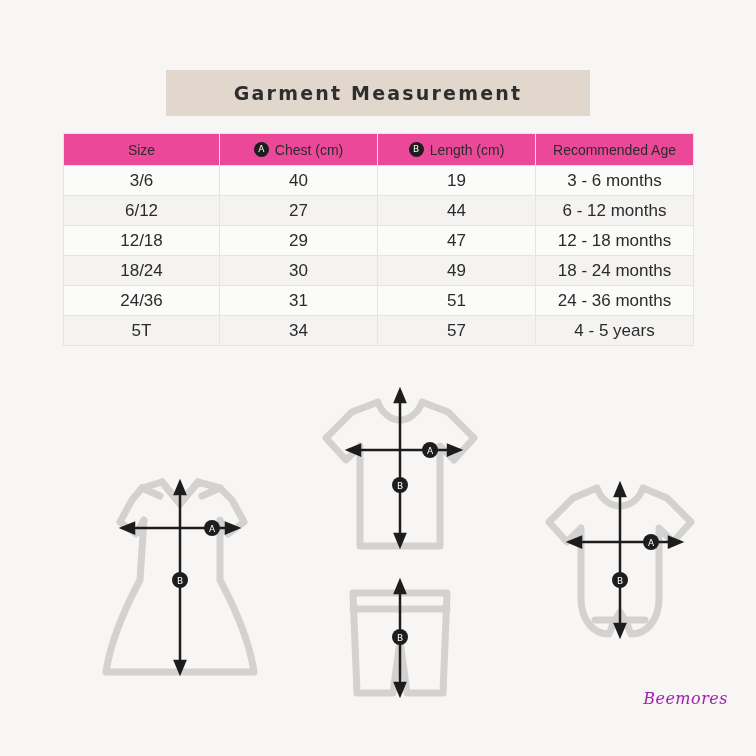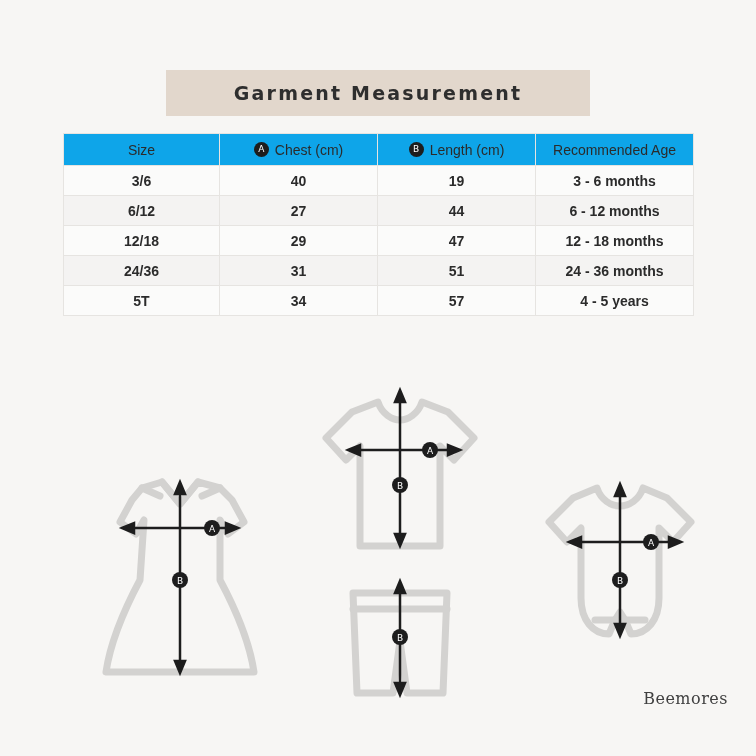--- a/index.html
+++ b/index.html
@@ -51,27 +51,27 @@
   table.measure {
     border-collapse: collapse;
     width: 630px;
     table-layout: fixed;
   }
   table.measure th,
   table.measure td {
     border: 1px solid #e6e4e1;
     height: 29px;
     text-align: center;
-    font-size: 14px;
+    font-size: 17px;
     color: #2b2b2b;
-    font-weight: bold;
+    font-weight: normal;
     padding: 0;
   }
   table.measure thead th {
-    background: #0ea5e9;
+    background: #ec4899;
     font-size: 14px;
     font-weight: normal;
     height: 31px;
   }
   table.measure tbody tr:nth-child(odd) td {
     background: #fbfbfa;
   }
   table.measure tbody tr:nth-child(even) td {
     background: #f4f3f2;
   }
@@ -115,22 +115,23 @@
   .tee     { left: 310px; top: 0px; }
   .shorts  { left: 335px; top: 195px; }
   .onesie  { left: 535px; top: 90px; }
 
   
   .watermark {
     position: absolute;
     right: 28px;
     bottom: 20px;
     font-family: "DejaVu Serif", serif;
+    font-style: italic;
     font-size: 16px;
-    color: #404040;
+    color: #a21caf;
     letter-spacing: 0.5px;
   }
 </style>
 </head>
 <body>
 
 <div class="page">
 
   <div class="title-banner">
     <span class="title-text">Garment Measurement</span>
@@ -183,20 +184,26 @@
           <td>44</td>
           <td>6 - 12 months</td>
         </tr>
         <tr>
           <td>12/18</td>
           <td>29</td>
           <td>47</td>
           <td>12 - 18 months</td>
         </tr>
         <tr>
+          <td>18/24</td>
+          <td>30</td>
+          <td>49</td>
+          <td>18 - 24 months</td>
+        </tr>
+        <tr>
           <td>24/36</td>
           <td>31</td>
           <td>51</td>
           <td>24 - 36 months</td>
         </tr>
         <tr>
           <td>5T</td>
           <td>34</td>
           <td>57</td>
           <td>4 - 5 years</td>

